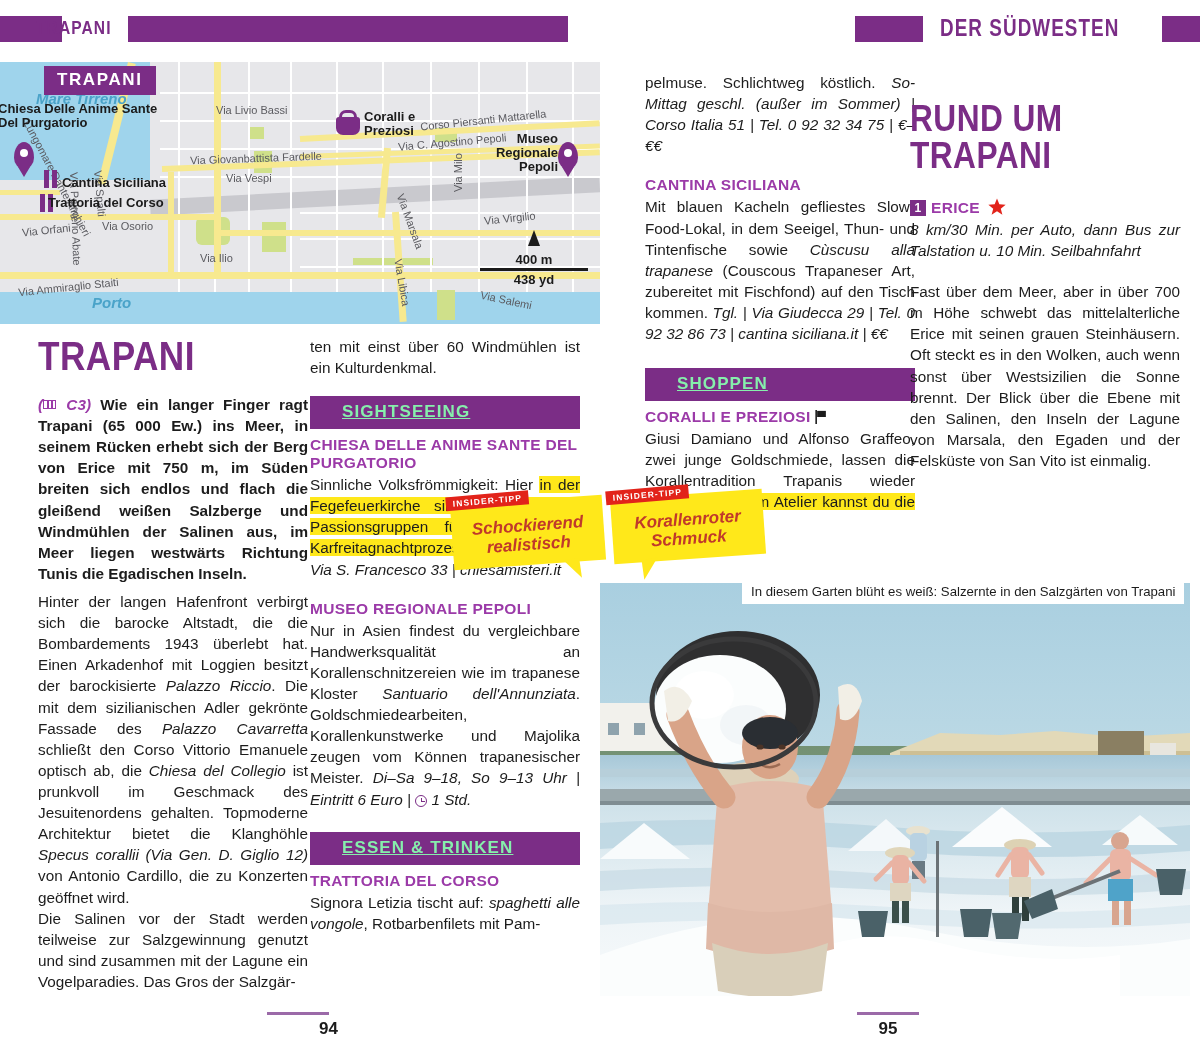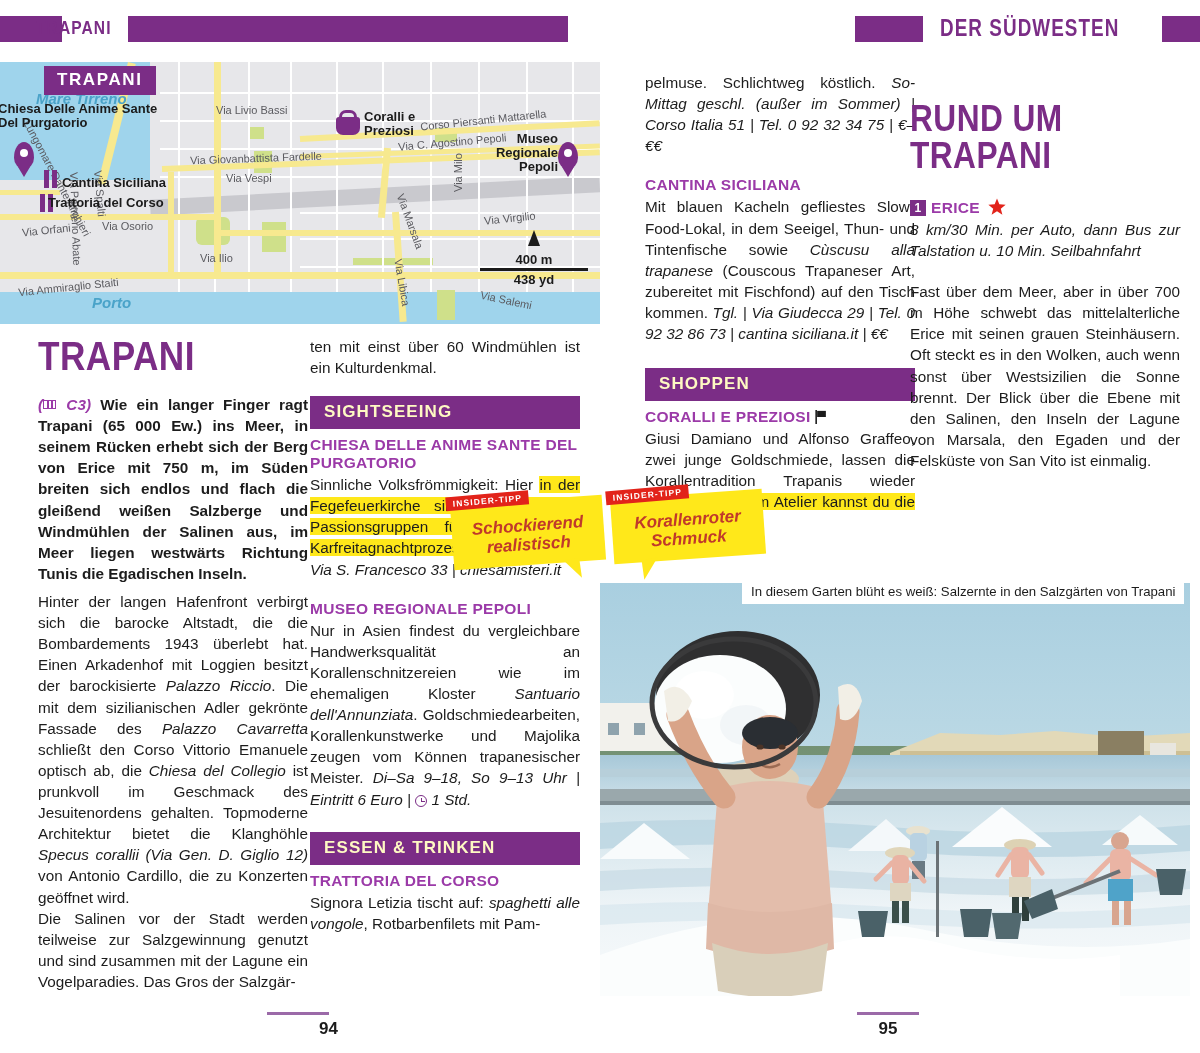--- a/index.html
+++ b/index.html
@@ -90,22 +90,22 @@
     color:#7b2d86; font-weight:bold; font-size:36px; letter-spacing:.5px;
     line-height:1.04; margin:28px 0 20px 0;
     transform:scaleX(.88); transform-origin:left top;
   }
   p.body {
     font-size:15.3px; line-height:1.38; color:#1c1c1c; text-align:justify;
     font-family:"Liberation Sans", sans-serif; margin-bottom:0;
   }
   p.body.lead { font-weight:bold; }
   .secbar {
-    background:#7b2d86; color:#fef9c3; font-weight:bold; font-size:17px;
-    letter-spacing:1.1px; padding:6px 0 7px 14px; margin:18px 0 7px 0;
+    background:#7b2d86; color:#86efac; font-weight:bold; font-size:17px;
+    letter-spacing:1.1px; padding:6px 0 7px 32px; margin:18px 0 7px 0;text-decoration:underline;
   }
   .subhead {
     color:#9b3aa8; font-weight:bold; font-size:15.5px; letter-spacing:.3px;
     line-height:1.16; margin:14px 0 2px 0;
   }
   .subhead.first { margin-top:3px; }
   i, .it { font-style:italic; }
   .hl { background:#ffe81a; }
 
   
@@ -301,21 +301,21 @@
     <p class="body" style="margin-top:7px;"><span>Hinter der langen Hafenfront verbirgt sich die barocke Altstadt, die die Bombardements 1943 überlebt hat. Einen Arkadenhof mit Loggien besitzt der barockisierte </span><i>Palazzo Riccio</i><span>. Die mit dem sizilianischen Adler gekrönte Fassade des </span><i>Palazzo Cavarretta</i><span> schließt den Corso Vittorio Emanuele optisch ab, die </span><i>Chiesa del Collegio</i><span> ist prunkvoll im Geschmack des Jesuitenordens gehalten. Topmoderne Architektur bietet die Klanghöhle </span><i>Specus corallii (Via Gen. D. Giglio 12)</i><span> von Antonio Cardillo, die zu Konzerten geöffnet wird.</span></p>
     <p class="body">Die Salinen vor der Stadt werden teilweise zur Salzgewinnung genutzt und sind zusammen mit der Lagune ein Vogelparadies. Das Gros der Salzgär-</p>
   </div>
 
   <div class="col c2">
     <p class="body">ten mit einst über 60 Windmühlen ist ein Kulturdenkmal.</p>
     <div class="secbar">SIGHTSEEING</div>
     <div class="subhead first">CHIESA DELLE ANIME SANTE DEL PURGATORIO</div>
     <p class="body"><span>Sinnliche Volksfrömmigkeit: Hier </span><span class="hl">in der Fegefeuerkirche sind ganzjährig die Passionsgruppen für die berühmte Karfreitagnachtprozession ausgestellt.</span><i> Via S. Francesco 33 | chiesamisteri.it</i></p>
     <div class="subhead" style="margin-top:20px;">MUSEO REGIONALE PEPOLI</div>
-    <p class="body"><span>Nur in Asien findest du vergleichbare Handwerksqualität an Korallenschnitzereien wie im ehemaligen Kloster </span><i>Santuario dell'Annunziata</i><span>. Goldschmiedearbeiten, Korallenkunstwerke und Majolika zeugen vom Können trapanesischer Meister. </span><i>Di–Sa 9–18, So 9–13 Uhr | Eintritt 6 Euro | </i><span class="clock"></span><i> 1 Std.</i></p>
+    <p class="body"><span>Nur in Asien findest du vergleichbare Handwerksqualität an Korallenschnitzereien wie im trapanese Kloster </span><i>Santuario dell'Annunziata</i><span>. Goldschmiedearbeiten, Korallenkunstwerke und Majolika zeugen vom Können trapanesischer Meister. </span><i>Di–Sa 9–18, So 9–13 Uhr | Eintritt 6 Euro | </i><span class="clock"></span><i> 1 Std.</i></p>
     <div class="secbar" style="margin-top:22px;">ESSEN &amp; TRINKEN</div>
     <div class="subhead first">TRATTORIA DEL CORSO</div>
     <p class="body"><span>Signora Letizia tischt auf: </span><i>spaghetti alle vongole</i><span>, Rotbarbenfilets mit Pam-</span></p>
   </div>
 
   <div class="col c3">
     <p class="body"><span>pelmuse. Schlichtweg köstlich. </span><i>So-Mittag geschl. (außer im Sommer) | Corso Italia 51 | Tel. 0 92 32 34 75 | €–€€</i></p>
     <div class="subhead" style="margin-top:20px;">CANTINA SICILIANA</div>
     <p class="body"><span>Mit blauen Kacheln gefliestes Slow-Food-Lokal, in dem Seeigel, Thun- und Tintenfische sowie </span><i>Cùscusu alla trapanese</i><span> (Couscous Trapaneser Art, zubereitet mit Fischfond) auf den Tisch kommen. </span><i>Tgl. | Via Giudecca 29 | Tel. 0 92 32 86 73 | cantina siciliana.it | €€</i></p>
     <div class="secbar" style="margin-top:24px;">SHOPPEN</div>

